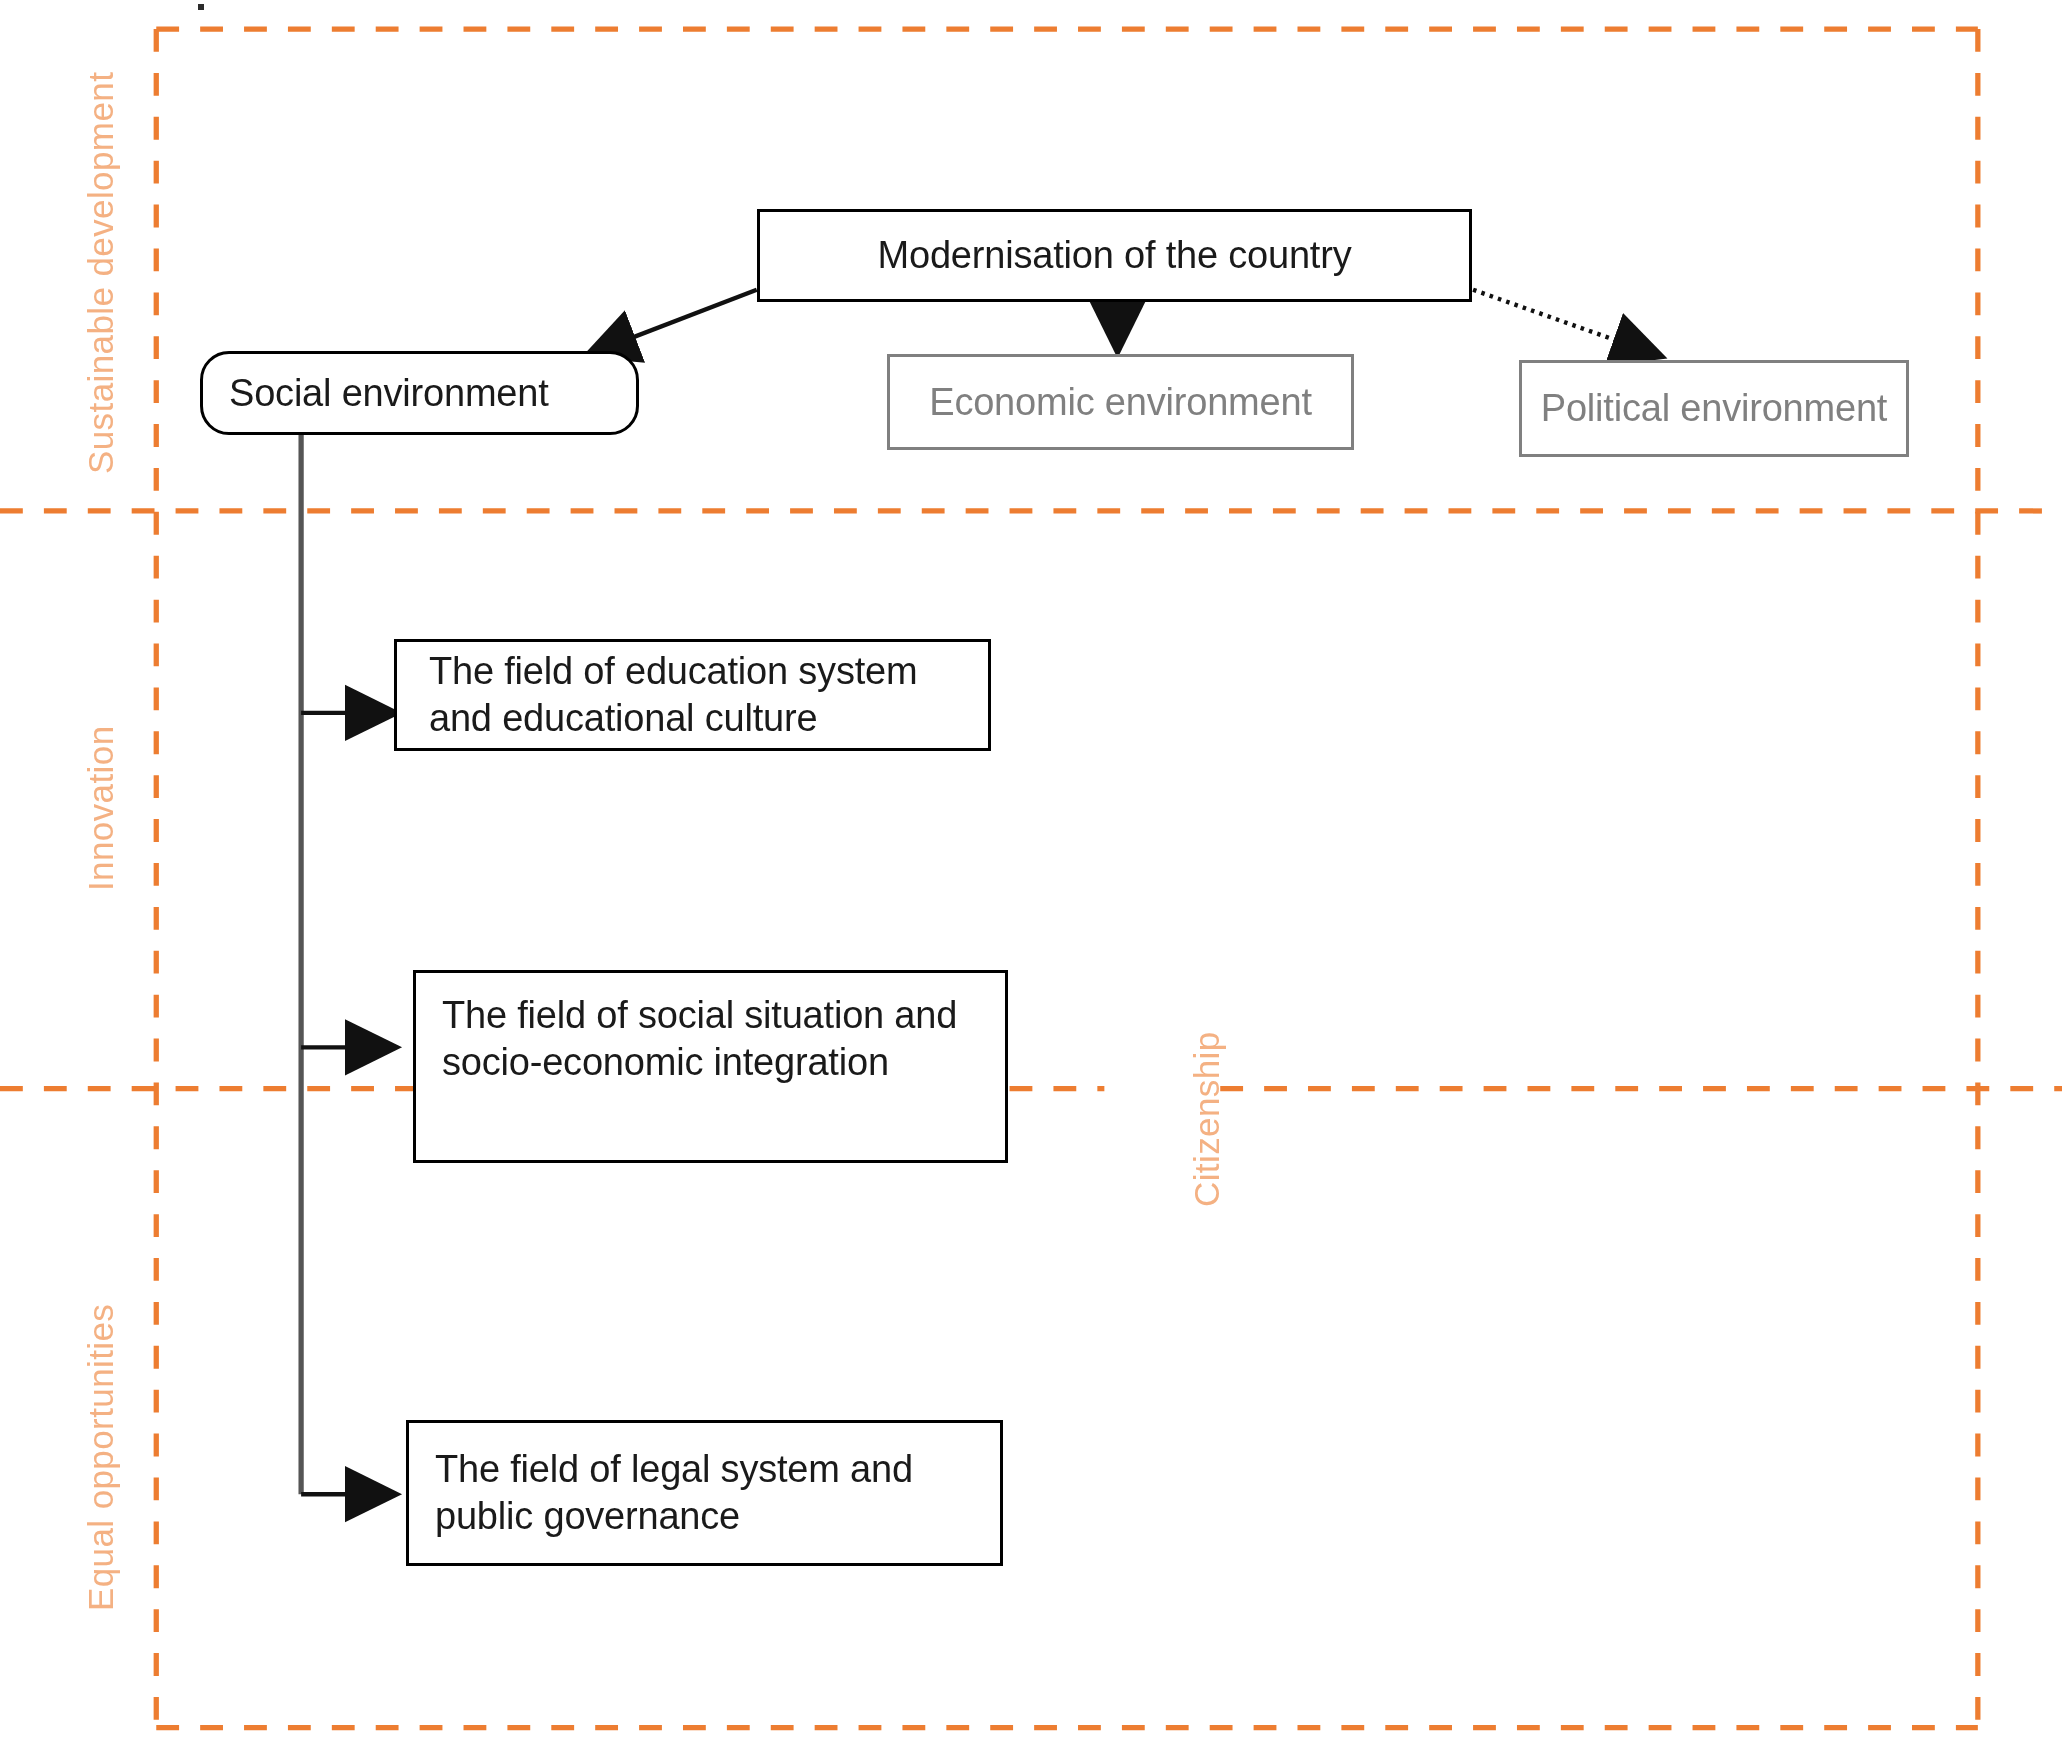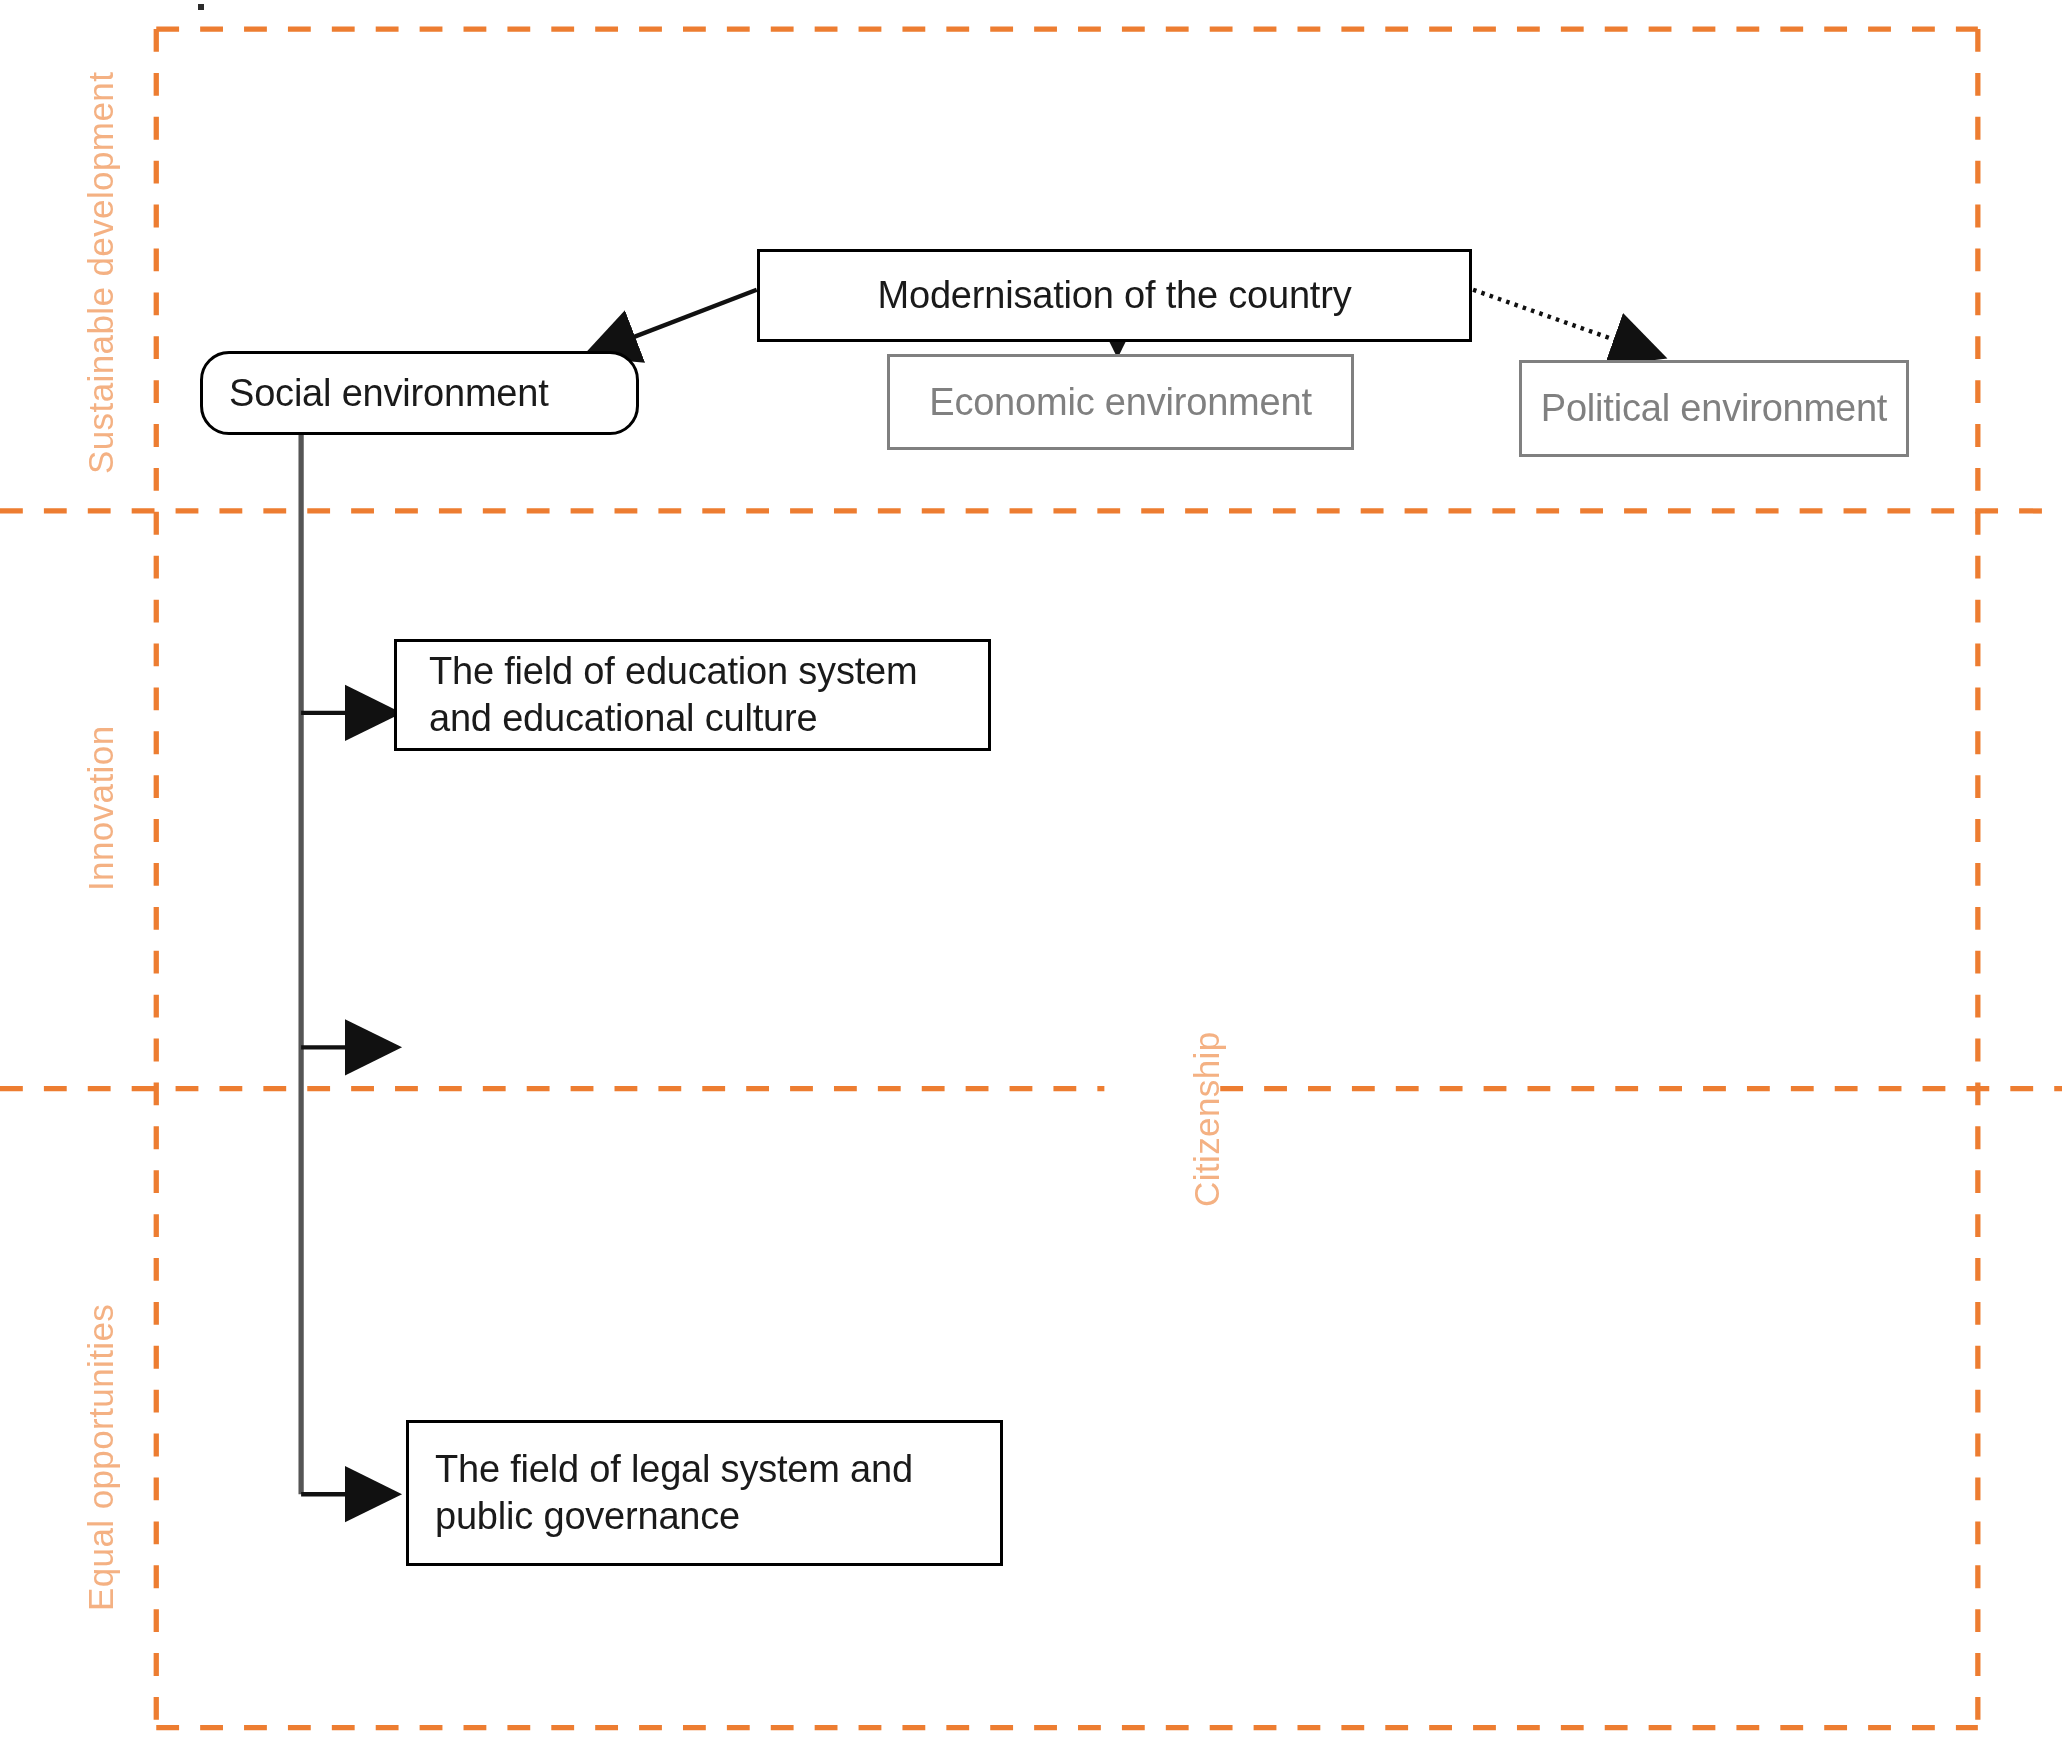--- a/index.html
+++ b/index.html
@@ -113,41 +113,45 @@
 
     <path d="M 343 812 L 448 812" stroke="#111111" stroke-width="5" fill="none" marker-end="url(#arrowBlackThin)"></path>
 
     <path d="M 343 1193 L 448 1193" stroke="#111111" stroke-width="5" fill="none" marker-end="url(#arrowBlackThin)"></path>
 
     <path d="M 343 1702 L 448 1702" stroke="#111111" stroke-width="5" fill="none" marker-end="url(#arrowBlackThin)"></path>
   </svg>
 
   <div class="dot" style="left:198px; top:4.4px;"></div>
 
-  <div class="node node-strong node-center" style="left:757px; top:209px; width:715px; height:93px;margin-top:40px;">
+  <div class="node node-strong node-center" style="left:757px; top:209px; width:715px; height:93px;">
     <span class="node-text">Modernisation of the country</span>
   </div>
 
   <div class="node node-strong node-left pad-left" style="left:200px; top:351px; width:439px; height:84px;border-radius:29px;">
     <span class="node-text">Social environment</span>
   </div>
 
   <div class="node node-muted node-center" style="left:887px; top:354px; width:467px; height:96px;">
     <span class="node-text">Economic environment</span>
   </div>
 
   <div class="node node-muted node-center" style="left:1519px; top:360px; width:390px; height:97px;">
     <span class="node-text">Political environment</span>
   </div>
 
   <div class="node node-strong node-left pad-left" style="left:394px; top:639px; width:597px; height:112px;padding-left:32px;">
     <span class="node-text">The field of education system
 and educational culture</span>
   </div>
 
+  <div class="node node-strong node-left pad-left" style="left:413px; top:970px; width:595px; height:193px; align-items:flex-start; padding-top:19.3px;">
+    <span class="node-text">The field of social situation and
+socio-economic integration</span>
+  </div>
 
   <div class="node node-strong node-left pad-left" style="left:406px; top:1420px; width:597px; height:146px;">
     <span class="node-text">The field of legal system and
 public governance</span>
   </div>
 
   <div class="vlabel" style="left:81px; top:474px;">Sustainable development</div>
 
   <div class="vlabel" style="left:81px; top:891px;">Innovation</div>
 

